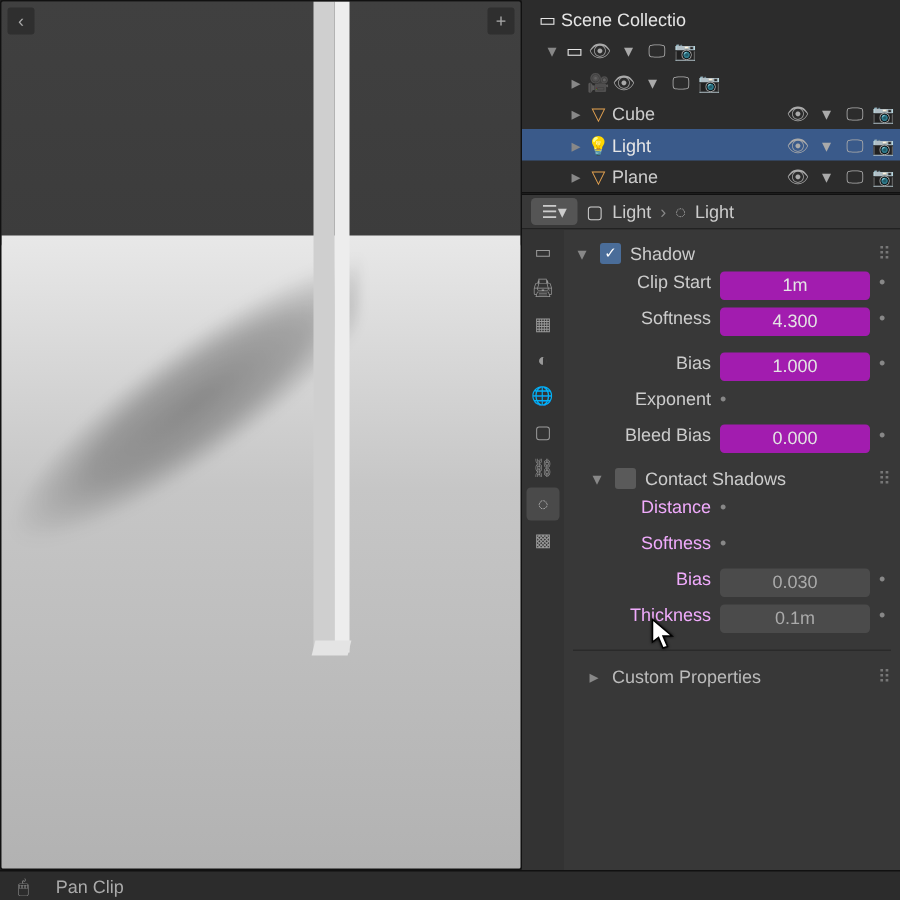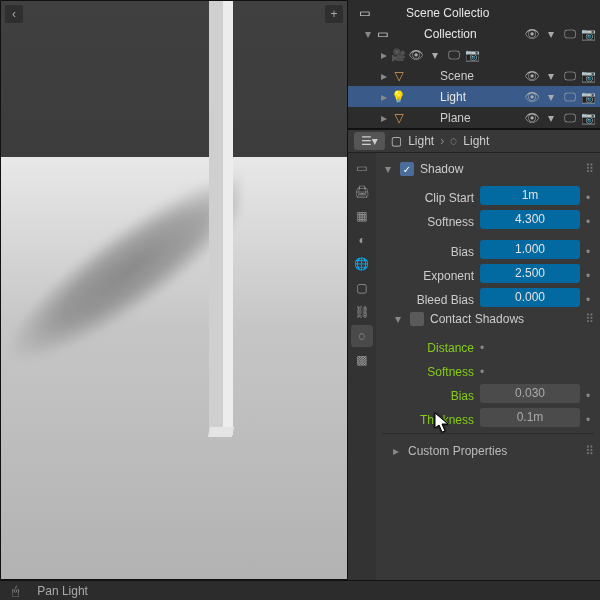--- a/index.html
+++ b/index.html
@@ -11,44 +11,44 @@
   .shadow { position:absolute; left:-55px; top:238px; width:320px; height:90px; background: radial-gradient(ellipse 65% 60% at 60% 50%, rgba(0,0,0,.35) 0%, rgba(0,0,0,.25) 40%, rgba(0,0,0,0) 72%); transform: rotate(-33deg) skewX(-33deg); filter: blur(4px); }
   .pillar-right { position:absolute; left:222px; top:0; width:10px; height:434px; background:#ededed; }
   .pillar-left  { position:absolute; left:208px; top:0; width:14px; height:434px; background:#cfcfcf; }
   .pillar-face  { position:absolute; left:208px; top:426px; width:24px; height:10px; background:#e4e4e4; transform: skewX(-14deg);}
   .vp-corner { position:absolute; top:4px; width:18px; height:18px; border-radius:2px; background:#2f2f2f; color:#aaa; display:flex; align-items:center; justify-content:center; }
   .vp-corner.left { left:4px; } .vp-corner.right { right:4px; }
   .right-panels { flex:1; display:flex; flex-direction:column; }
   .outliner { background:#2c2c2c; border-bottom:1px solid #111; padding-top:2px; }
   .ol-row { display:flex; align-items:center; height:21px; }
   .ol-row.sel { background:#3a5a8a; }
-  .ol-ind { flex-shrink:0; } .ol-label { flex:1; white-space:nowrap; overflow:hidden;margin-left:32px; }
+  .ol-ind { flex-shrink:0; } .ol-label { flex:1; white-space:nowrap; overflow:hidden; }
   .ol-icons { display:flex; gap:3px; margin-right:3px; }
   .ol-icons span { width:16px; height:16px; display:flex; align-items:center; justify-content:center; color:#aaa; }
   .disclose { width:12px; color:#888; text-align:center; }
   .ol-obj { width:18px; text-align:center; }
   .orange { color:#e0a050; } .white { color:#e6e6e6; }
   .breadcrumb { display:flex; align-items:center; height:24px; background:#383838; border-top:1px solid #111; border-bottom:1px solid #222; gap:6px; padding:0 6px;}
   .bc-pill { background:#555; border-radius:3px; padding:2px 7px; display:flex; align-items:center; gap:4px;}
   .bc-sep { color:#888; }
   .props { flex:1; display:flex; background:#383838; }
   .prop-tabs { width:28px; background:#333; display:flex; flex-direction:column; gap:2px; align-items:center; padding-top:4px; }
   .prop-tabs .tab { width:22px; height:22px; border-radius:3px; color:#999; display:flex; align-items:center; justify-content:center; }
   .prop-tabs .tab.active { background:#4a4a4a; color:#ddd;}
   .prop-body { flex:1; padding:4px 6px; }
   .panel-head { display:flex; align-items:center; height:24px; gap:6px;}
   .panel-head.sub { padding-left:10px; }
   .chk { width:14px; height:14px; border-radius:2px; background:#5a5a5a; display:inline-flex; align-items:center; justify-content:center; color:#fff; font-size:10px;}
   .chk.on { background:#4a6d99; }
   .panel-grip { margin-left:auto; color:#777; }
-  .field-row { display:flex; align-items:flex-end; height:24px; gap:6px; }
+  .field-row { display:flex; align-items:flex-start; height:24px; gap:6px; }
   .field-label { width:92px; text-align:right; }
-  .field-val { flex:1; height:19px; background:#0369a1; border-radius:3px; color:#e4e4e4; text-align:center; line-height:19px; }
+  .field-val { flex:1; height:19px; background:#a21caf; border-radius:3px; color:#e4e4e4; text-align:center; line-height:19px; }
   .field-dot { width:8px; color:#888; }
-  .dim-txt { color:#84cc16; }
+  .dim-txt { color:#f0abfc; }
   .field-val.dim-txt { background:#4b4b4b; color:#aaa; }
   .sep { border-top:1px solid #2a2a2a; margin:6px 0; }
   .custom-head { display:flex; align-items:center; height:22px; padding-left:8px; gap:6px; color:#bbb; }
   .statusbar { height:20px; display:flex; align-items:center; gap:18px; padding-left:12px; color:#aaa; border-top:1px solid #111; background:#2c2c2c;}
   .cursor { position:absolute; left:434px; top:412px; pointer-events:none; z-index:10; }
   .cursor svg { filter: drop-shadow(0 0 1px #000); }
 </style>
 </head>
 <body>
 
@@ -69,21 +69,20 @@
     <div class="outliner">
       <div class="ol-row">
         <span class="ol-ind" style="width:8px"></span>
         <span class="ol-obj white">▭</span>
         <span class="ol-label white">Scene Collectio</span>
       </div>
       <div class="ol-row">
         <span class="ol-ind" style="width:14px"></span>
         <span class="disclose">▾</span>
         <span class="ol-obj white">▭</span>
-        <span class="ol-label white">Collection</span>
         <span class="ol-icons">
           <span>👁</span>
           <span>▾</span>
           <span>🖵</span>
           <span>📷</span>
         </span>
       </div>
       <div class="ol-row">
         <span class="ol-ind" style="width:30px"></span>
         <span class="disclose">▸</span>
@@ -92,21 +91,21 @@
           <span>👁</span>
           <span>▾</span>
           <span>🖵</span>
           <span>📷</span>
         </span>
       </div>
       <div class="ol-row">
         <span class="ol-ind" style="width:30px"></span>
         <span class="disclose">▸</span>
         <span class="ol-obj orange">▽</span>
-        <span class="ol-label">Scene</span>
+        <span class="ol-label">Cube</span>
         <span class="ol-icons">
           <span>👁</span>
           <span>▾</span>
           <span>🖵</span>
           <span>📷</span>
         </span>
       </div>
       <div class="ol-row sel">
         <span class="ol-ind" style="width:30px"></span>
         <span class="disclose">▸</span>
@@ -173,21 +172,20 @@
           <span class="field-dot">•</span>
         </div>
         <div style="height:6px"></div>
         <div class="field-row">
           <span class="field-label">Bias</span>
           <span class="field-val">1.000</span>
           <span class="field-dot">•</span>
         </div>
         <div class="field-row">
           <span class="field-label">Exponent</span>
-          <span class="field-val">2.500</span>
           <span class="field-dot">•</span>
         </div>
         <div class="field-row">
           <span class="field-label">Bleed Bias</span>
           <span class="field-val">0.000</span>
           <span class="field-dot">•</span>
         </div>
 
         <div class="panel-head sub">
           <span class="disclose">▾</span>
@@ -220,20 +218,20 @@
           <span>Custom Properties</span>
           <span class="panel-grip" style="margin-left:auto">⠿</span>
         </div>
       </div>
     </div>
   </div>
 </div>
 
 <div class="statusbar">
   <span>🖱</span>
-  <span>Pan Light</span>
+  <span>Pan Clip</span>
 </div>
 
 <div class="cursor">
   <svg width="18" height="22">
       <path d="M1 1 L1 16 L5 13 L8 20 L11 19 L8 12 L14 12 Z" fill="#fff" stroke="#000" stroke-width="1"></path>
     </svg>
 </div>
 
 </body></html>

